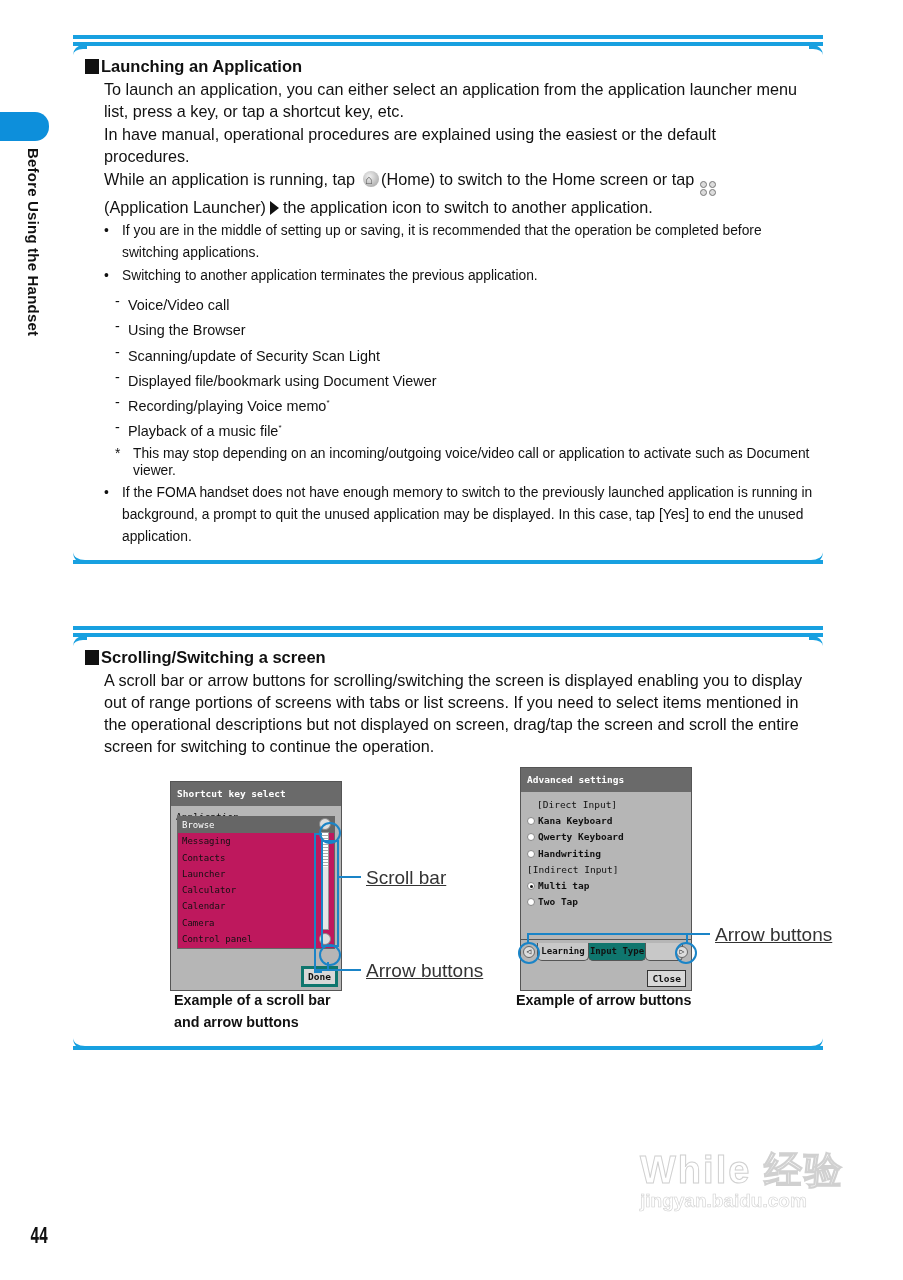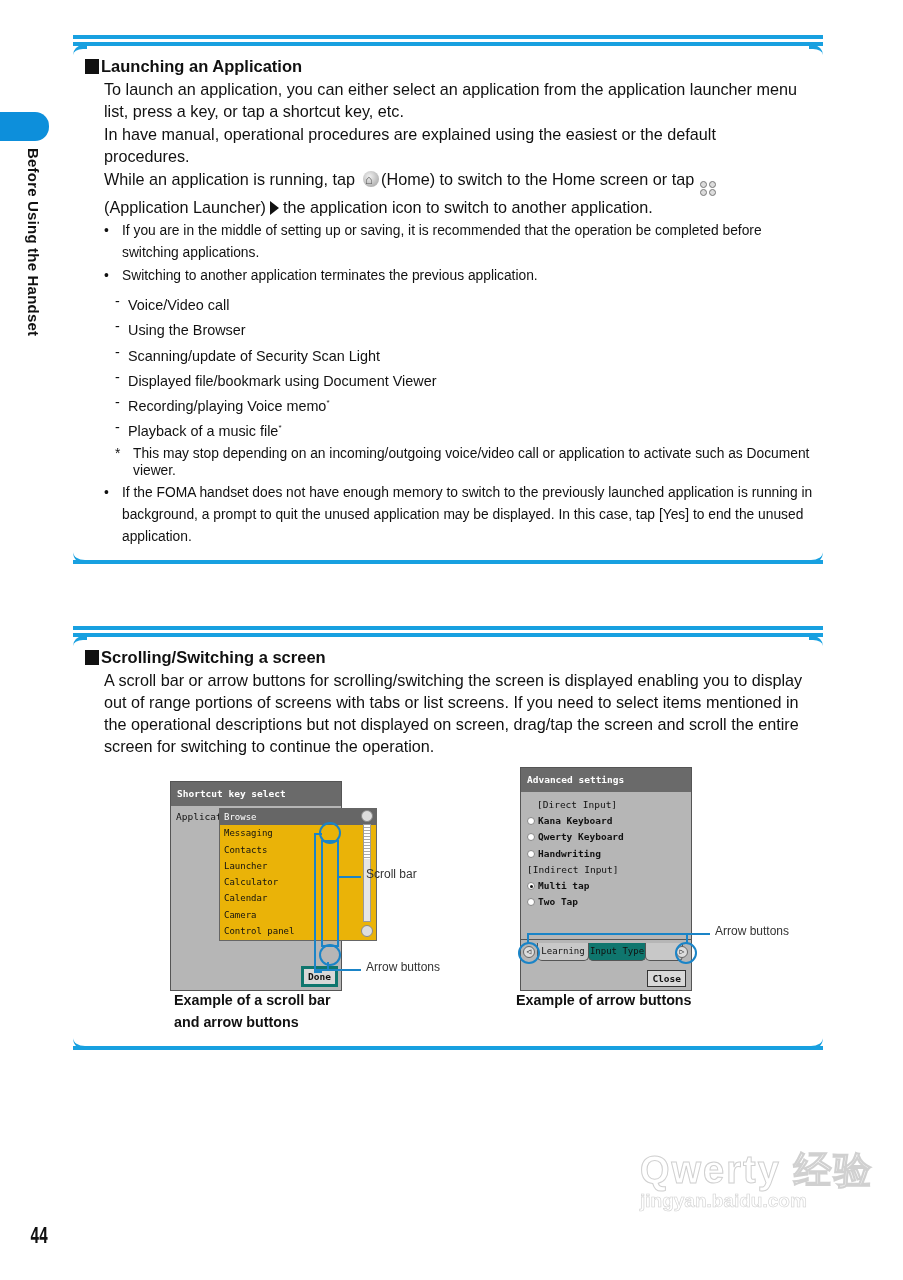--- a/index.html
+++ b/index.html
@@ -49,53 +49,53 @@
   .icon-launcher i { width:7px; height:7px; border-radius:50%; border:1px solid #777; box-sizing:border-box;
                      background:#ddd; }
   .arrow-tri { display:inline-block; width:0; height:0; border-top:7px solid transparent; border-bottom:7px solid transparent;
                border-left:9px solid #111; vertical-align:-2px; margin:0 4px; }
 
   
   .phone { position:absolute; background:#b6b6b6; border:1px solid #555; font-family:"DejaVu Sans Mono", monospace; }
   .phone .title { background:#6a6a6a; color:#fff; font-size:9.5px; font-weight:bold; padding:6px 6px; height:12px; }
   .p1 { left:170px; top:781px; width:170px; height:208px; }
   .p1 .sub { font-size:9.5px; padding:5px 5px 3px; }
-  .p1 .list { position:absolute; left:6px; top:26px; width:156px; height:131px; background:#eab308; border:1px solid #666;margin-left:42px; }
+  .p1 .list { position:absolute; left:6px; top:34px; width:156px; height:131px; background:#be185d; border:1px solid #666; }
   .p1 .list .row { font-size:9px; height:16.3px; line-height:16.3px; padding-left:4px; }
   .p1 .list .row.sel { background:#666; color:#fff; }
   .p1 .sbar { position:absolute; right:4px; top:0; width:10px; height:129px; }
   .p1 .sbar .up, .p1 .sbar .dn { position:absolute; left:-1px; width:12px; height:12px; border-radius:50%; background:#ddd; border:1px solid #888; box-sizing:border-box; }
   .p1 .sbar .up { top:1px; } .p1 .sbar .dn { bottom:1px; }
   .p1 .sbar .track { position:absolute; left:1px; top:15px; width:8px; height:98px; background:#e6e6e6; border:1px solid #999; box-sizing:border-box; }
   .p1 .sbar .thumb { position:absolute; left:0; top:0; width:6px; height:34px;
                      background:repeating-linear-gradient(#fff 0 2px, #aaa 2px 3px); }
   .btn-done { position:absolute; right:3px; bottom:3px; font-size:9.5px; font-weight:bold; padding:2px 4px;
               background:#d8d8d8; border:3px solid #0f766e; }
 
   
   .p2 { left:520px; top:767px; width:170px; height:222px; }
   .p2 .opt { font-size:9.5px; font-weight:bold; height:16.2px; line-height:16.2px; padding-left:6px; display:flex; align-items:center; }
   .p2 .opt.lab { font-weight:normal; }
   .p2 .opt.lab.ind { padding-left:16px; }
   .p2 .radio { width:8px; height:8px; border-radius:50%; background:#fff; border:1px solid #888; margin-right:3px; position:relative; box-sizing:border-box; }
   .p2 .radio.on::after { content:""; position:absolute; left:1.5px; top:1.5px; width:3px; height:3px; border-radius:50%; background:#111; }
   .p2 .opts { padding-top:5px; }
   .p2 .tabs { position:absolute; left:0; top:171px; width:170px; height:22px; border-top:1px solid #555; }
-  .p2 .tab { position:absolute; top:3px; height:17px; font-size:9px; font-weight:normal; line-height:17px; text-align:center;
+  .p2 .tab { position:absolute; top:3px; height:17px; font-size:9px; font-weight:bold; line-height:17px; text-align:center;
              border:1px solid #555; border-top:none; border-radius:0 0 5px 5px; background:#c8c8c8; }
   .p2 .tab.t1 { left:16px; width:50px; } .p2 .tab.t2 { left:67px; width:56px; background:#0f766e; } .p2 .tab.t3 { left:124px; width:36px; }
   .p2 .arr { position:absolute; top:6px; width:12px; height:12px; border-radius:50%; background:#ddd; border:1px solid #666; box-sizing:border-box;
              font-size:8px; line-height:10px; text-align:center; }
   .p2 .arr.l { left:2px; } .p2 .arr.r { right:3px; }
   .btn-close { position:absolute; right:5px; bottom:3px; font-size:9.5px; font-weight:bold; padding:2px 4px;
                background:#d8d8d8; border:1px solid #333; }
 
   
   .co { position:absolute; border-color:#1a84c7; border-style:solid; border-width:0; }
-  .cap { position:absolute; font-size:12px; color:#333; }
+  .cap { position:absolute; font-size:19px; color:#333;text-decoration:underline; }
   .fig-cap { position:absolute; font-size:14.3px; font-weight:bold; line-height:21.5px; }
 
   .page-num { position:absolute; left:30px; top:1223px; font-family:"DejaVu Sans Mono", monospace; font-weight:bold;
               font-size:22px; transform:scaleX(0.72); transform-origin:left; letter-spacing:-1px; }
   .watermark { position:absolute; left:640px; top:1145px; color:#e5e5e5; font-weight:bold; }
   .watermark .w1 { font-size:38px; letter-spacing:2px; -webkit-text-stroke:1px #d0d0d0; color:#fff; }
   .watermark .w2 { font-size:19px; -webkit-text-stroke:0.6px #d0d0d0; color:#fff; font-weight:bold; margin-top:-6px; }
 </style>
 </head>
 <body>
@@ -244,15 +244,15 @@
 <div class="co" style="left:518px; top:942px; width:18px; height:18px; border-width:2px; border-radius:50%;"></div>
 <div class="co" style="left:675px; top:942px; width:18px; height:18px; border-width:2px; border-radius:50%;"></div>
 <div class="co" style="left:527px; top:933px; width:157px; height:9px; border-top-width:2px; border-left-width:2px; border-right-width:2px;"></div>
 <div class="co" style="left:684px; top:933px; width:26px; border-top-width:2px;"></div>
 <div class="cap" style="left:715px; top:924px;">Arrow buttons</div>
 <div class="fig-cap" style="left:516px; top:990px;">Example of arrow buttons</div>
 
 <div class="page-num">44</div>
 
 <div class="watermark">
-  <div class="w1">Qwerty 经验</div>
+  <div class="w1">While 经验</div>
   <div class="w2">jingyan.baidu.com</div>
 </div>
 
 </body></html>

